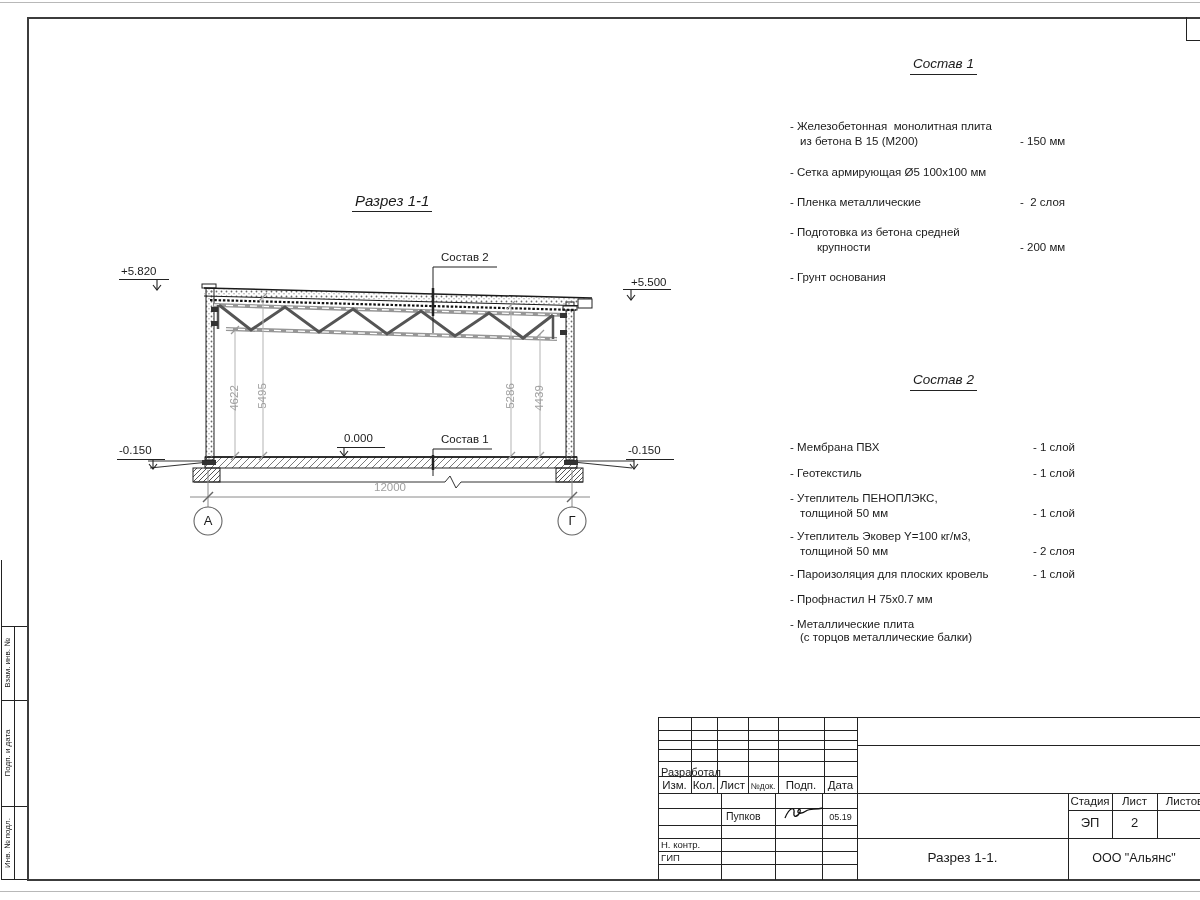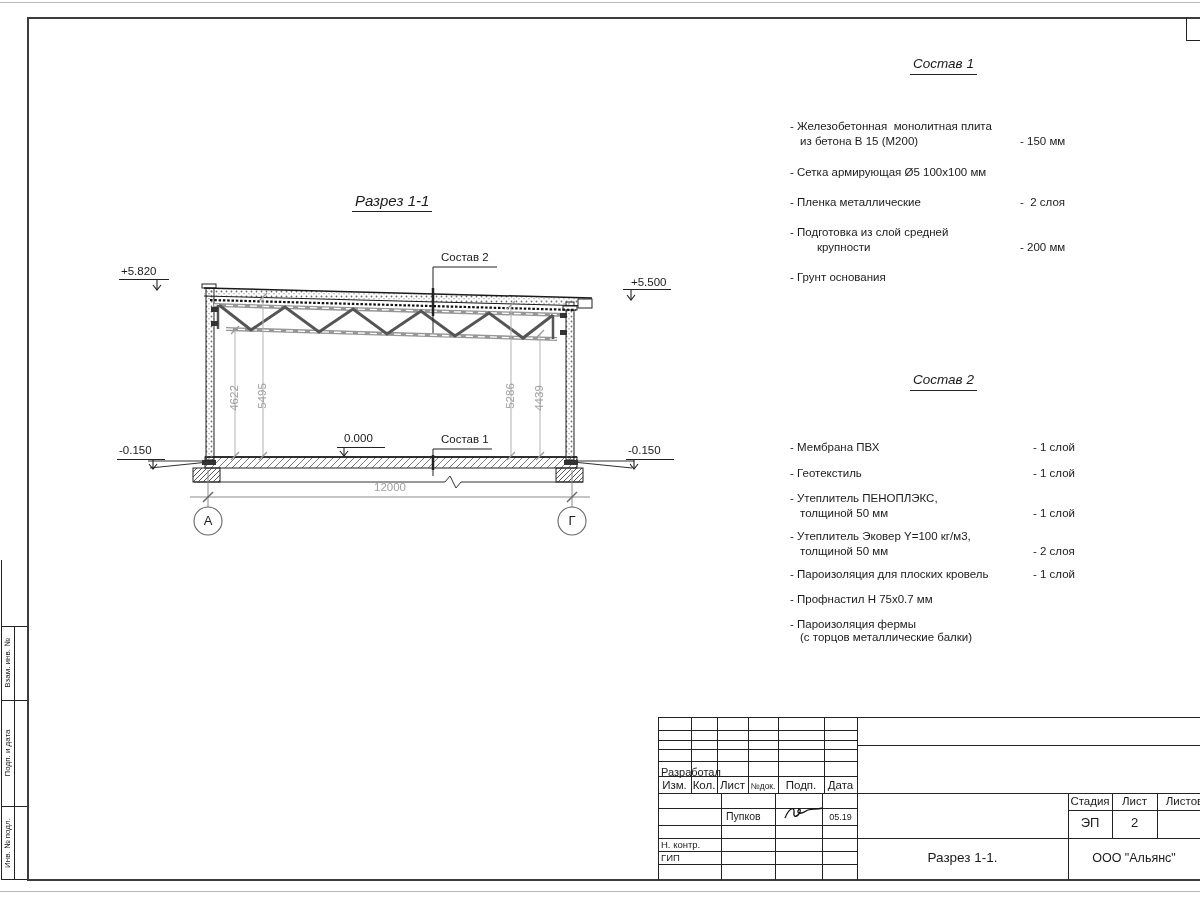--- a/index.html
+++ b/index.html
@@ -178,40 +178,40 @@
   <div class="t cc" style="left:208px;top:521px;font-size:13px">А</div>
   <div class="t cc" style="left:572px;top:521px;font-size:13px">Г</div>
 
   <div class="t heading" style="left:910px;top:56px;font-size:13.5px">Состав 1</div>
   <div class="t" style="left:790px;top:120px">- Железобетонная  монолитная плита</div>
   <div class="t" style="left:800px;top:135px">из бетона В 15 (М200)</div>
   <div class="t" style="left:1020px;top:135px">- 150 мм</div>
   <div class="t" style="left:790px;top:166px">- Сетка армирующая Ø5 100х100 мм</div>
   <div class="t" style="left:790px;top:196px">- Пленка металлические</div>
   <div class="t" style="left:1020px;top:196px">-  2 слоя</div>
-  <div class="t" style="left:790px;top:226px">- Подготовка из слой средней</div>
+  <div class="t" style="left:790px;top:226px">- Подготовка из бетона средней</div>
   <div class="t" style="left:817px;top:241px">крупности</div>
   <div class="t" style="left:1020px;top:241px">- 200 мм</div>
   <div class="t" style="left:790px;top:271px">- Грунт основания</div>
 
   <div class="t heading" style="left:910px;top:372px;font-size:13.5px">Состав 2</div>
   <div class="t" style="left:790px;top:441px">- Мембрана ПВХ</div>
   <div class="t" style="left:1033px;top:441px">- 1 слой</div>
   <div class="t" style="left:790px;top:467px">- Геотекстиль</div>
   <div class="t" style="left:1033px;top:467px">- 1 слой</div>
   <div class="t" style="left:790px;top:492px">- Утеплитель ПЕНОПЛЭКС,</div>
   <div class="t" style="left:800px;top:507px">толщиной 50 мм</div>
   <div class="t" style="left:1033px;top:507px">- 1 слой</div>
   <div class="t" style="left:790px;top:530px">- Утеплитель Эковер Y=100 кг/м3,</div>
   <div class="t" style="left:800px;top:545px">толщиной 50 мм</div>
   <div class="t" style="left:1033px;top:545px">- 2 слоя</div>
   <div class="t" style="left:790px;top:568px">- Пароизоляция для плоских кровель</div>
   <div class="t" style="left:1033px;top:568px">- 1 слой</div>
   <div class="t" style="left:790px;top:593px">- Профнастил Н 75х0.7 мм</div>
-  <div class="t" style="left:790px;top:618px">- Пароизоляция фермы</div>
+  <div class="t" style="left:790px;top:618px">- Металлические плита</div>
   <div class="t" style="left:800px;top:631px">(с торцов металлические балки)</div>
 
   <div>
 
     <div class="ln" style="left:658px;top:717px;width:1px;height:163px"></div>
     <div class="ln" style="left:691px;top:717px;width:1px;height:76px"></div>
     <div class="ln" style="left:717px;top:717px;width:1px;height:76px"></div>
     <div class="ln" style="left:748px;top:717px;width:1px;height:76px"></div>
     <div class="ln" style="left:778px;top:717px;width:1px;height:76px"></div>
     <div class="ln" style="left:824px;top:717px;width:1px;height:76px"></div>

